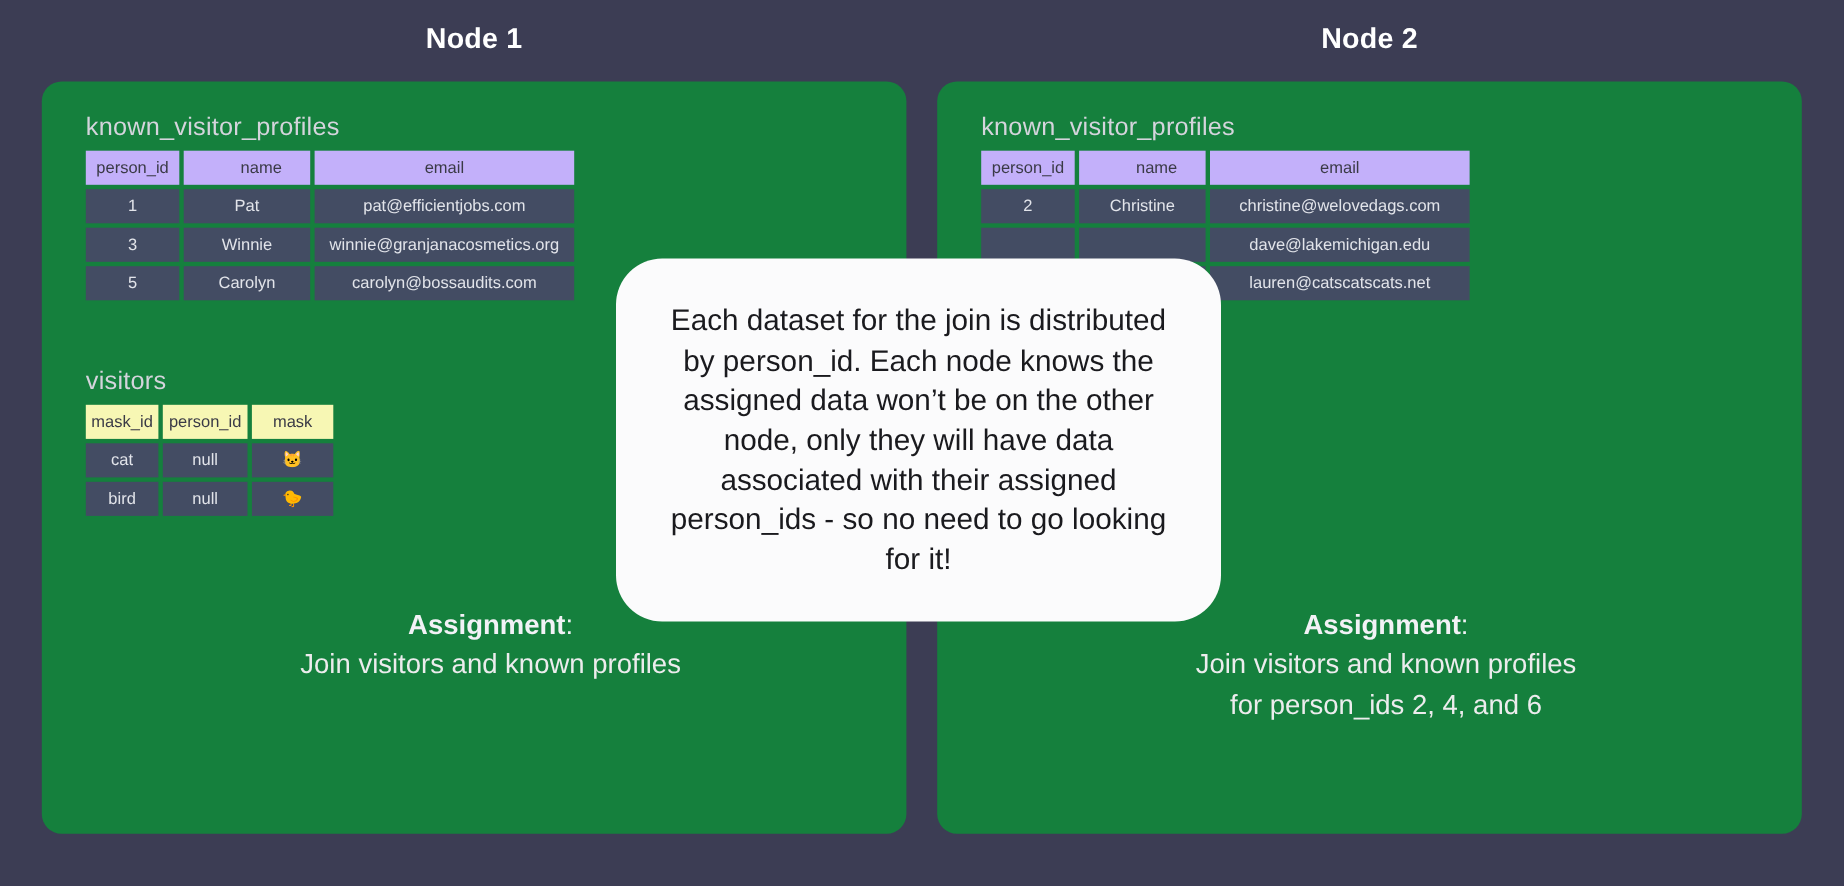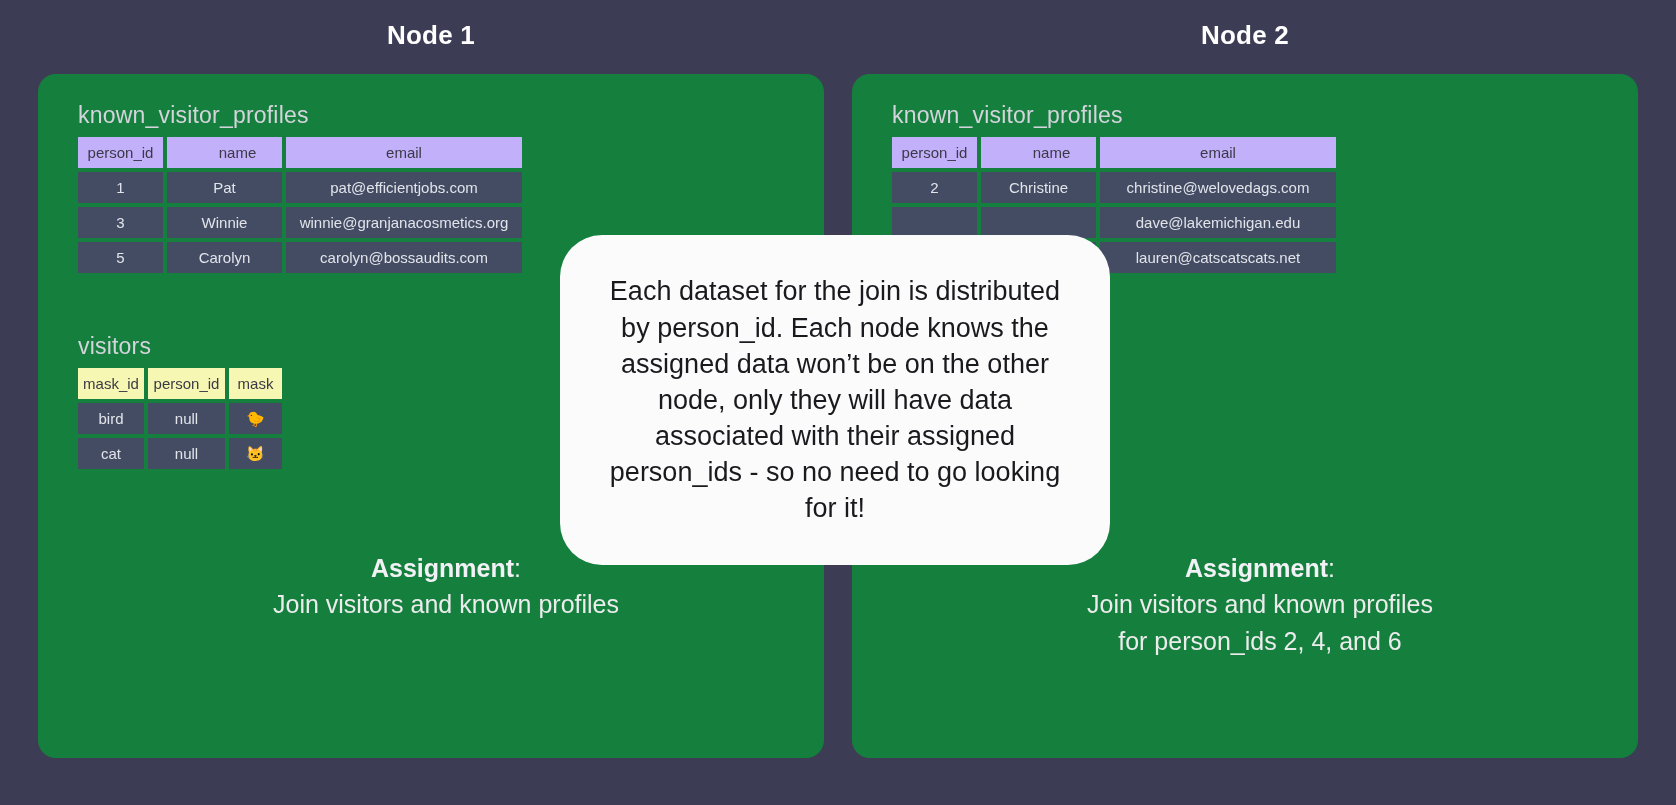--- a/index.html
+++ b/index.html
@@ -88,21 +88,21 @@
   
   .kvp { width: 406px; }
   .kvp .col-id    { width: 85px; }
   .kvp .col-name  { width: 89px; padding-left: 26px; }
   .kvp .col-email { width: 236px; }
 
   
   .vis { width: 208px; }
   .vis .col-mask-id   { width: 66px; }
   .vis .col-person-id { width: 77px; }
-  .vis .col-mask      { width: 53px; }
+  .vis .col-mask      { width: 74px; }
 
   
   #kvp-block-1 { left: 40px; top: 28px; }
   #vis-block-1 { left: 40px; top: 211px; margin-top: 48px; }
   #kvp-block-2 { left: 40px; top: 28px; }
 
   
   .assignment {
     position: absolute;
     left: 0;
@@ -192,28 +192,28 @@
       <table class="data-table vis">
         <thead>
           <tr>
             <th class="hdr-yellow col-mask-id">mask_id</th>
             <th class="hdr-yellow col-person-id">person_id</th>
             <th class="hdr-yellow col-mask">mask</th>
           </tr>
         </thead>
         <tbody>
           <tr>
+            <td>cat</td>
+            <td>null</td>
+            <td class="emoji-cell">🐱</td>
+          </tr>
+          <tr>
             <td>bird</td>
             <td>null</td>
             <td class="emoji-cell">🐤</td>
-          </tr>
-          <tr>
-            <td>cat</td>
-            <td>null</td>
-            <td class="emoji-cell">🐱</td>
           </tr>
         </tbody>
       </table>
     </div>
 
     <div class="assignment">
       <div class="assignment-label"><span class="strong">Assignment</span><span>:</span></div>
       <div class="assignment-lines">Join visitors and known profiles</div>
     </div>
 

